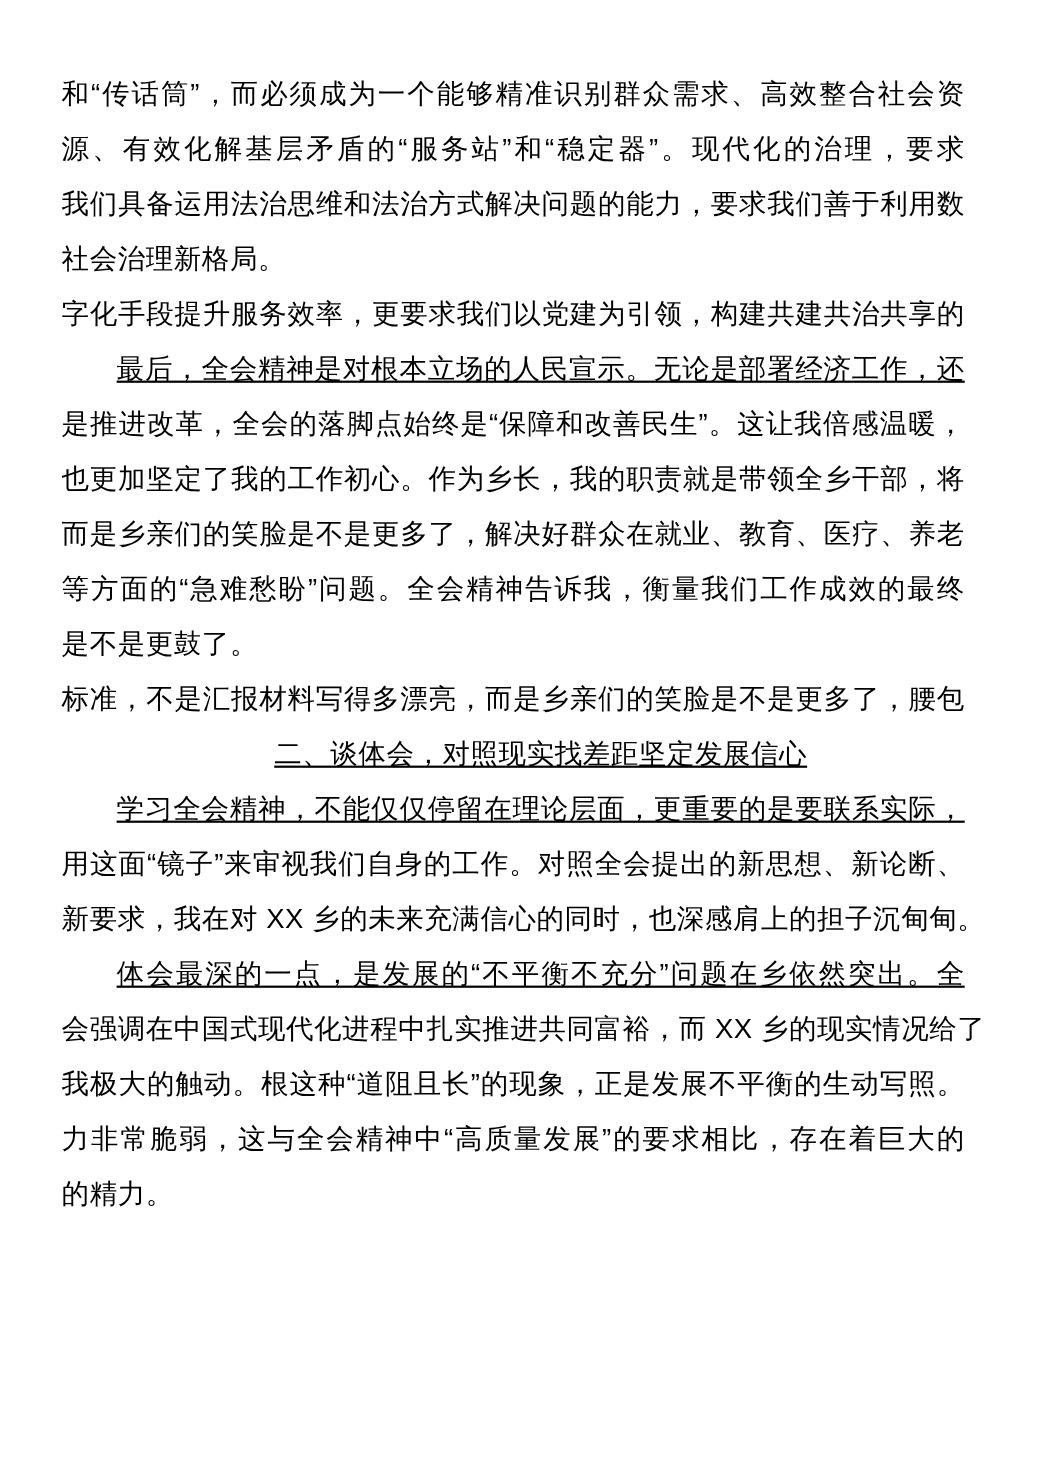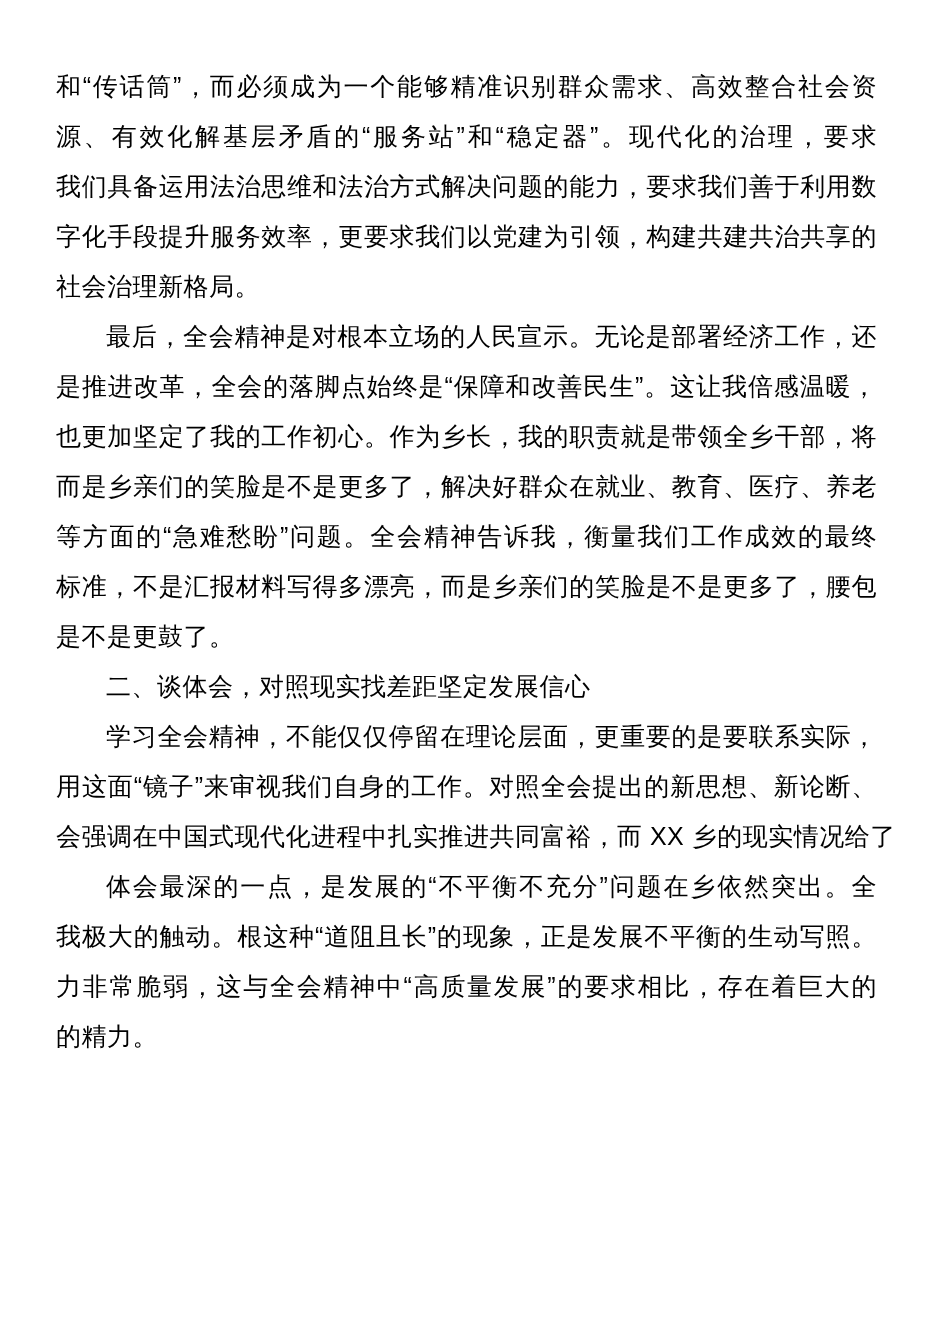--- a/index.html
+++ b/index.html
@@ -39,45 +39,48 @@
     white-space: nowrap;
     text-align: left;
     letter-spacing: 0.5px;
   }
   .line.justify {
     text-align: justify;
     text-align-last: justify;
   }
   .line.indent {
     text-indent: 50px;
+    text-decoration: underline;
   }
   .line.heading {
     font-weight: normal;
+    text-align: center;
   }
 </style>
 </head>
 <body>
 
 <div class="page">
   <div class="text-block">
 
   <div class="line justify">和“传话筒”，而必须成为一个能够精准识别群众需求、高效整合社会资</div>
       <div class="line justify">源、有效化解基层矛盾的“服务站”和“稳定器”。现代化的治理，要求</div>
       <div class="line justify">我们具备运用法治思维和法治方式解决问题的能力，要求我们善于利用数</div>
+      <div class="line">社会治理新格局。</div>
       <div class="line justify">字化手段提升服务效率，更要求我们以党建为引领，构建共建共治共享的</div>
-      <div class="line">社会治理新格局。</div>
       <div class="line indent justify">最后，全会精神是对根本立场的人民宣示。无论是部署经济工作，还</div>
       <div class="line justify">是推进改革，全会的落脚点始终是“保障和改善民生”。这让我倍感温暖，</div>
       <div class="line justify">也更加坚定了我的工作初心。作为乡长，我的职责就是带领全乡干部，将</div>
       <div class="line justify">而是乡亲们的笑脸是不是更多了，解决好群众在就业、教育、医疗、养老</div>
       <div class="line justify">等方面的“急难愁盼”问题。全会精神告诉我，衡量我们工作成效的最终</div>
+      <div class="line">是不是更鼓了。</div>
       <div class="line justify">标准，不是汇报材料写得多漂亮，而是乡亲们的笑脸是不是更多了，腰包</div>
-      <div class="line">是不是更鼓了。</div>
       <div class="line indent heading">二、谈体会，对照现实找差距坚定发展信心</div>
       <div class="line indent justify">学习全会精神，不能仅仅停留在理论层面，更重要的是要联系实际，</div>
       <div class="line justify">用这面“镜子”来审视我们自身的工作。对照全会提出的新思想、新论断、</div>
+      <div class="line justify">新要求，我在对 XX 乡的未来充满信心的同时，也深感肩上的担子沉甸甸。</div>
+      <div class="line indent justify">体会最深的一点，是发展的“不平衡不充分”问题在乡依然突出。全</div>
       <div class="line justify">会强调在中国式现代化进程中扎实推进共同富裕，而 XX 乡的现实情况给了</div>
-      <div class="line indent justify">体会最深的一点，是发展的“不平衡不充分”问题在乡依然突出。全</div>
       <div class="line justify">我极大的触动。根这种“道阻且长”的现象，正是发展不平衡的生动写照。</div>
       <div class="line justify">力非常脆弱，这与全会精神中“高质量发展”的要求相比，存在着巨大的</div>
       <div class="line">的精力。</div>
     </div>
 </div>
 
 </body></html>

